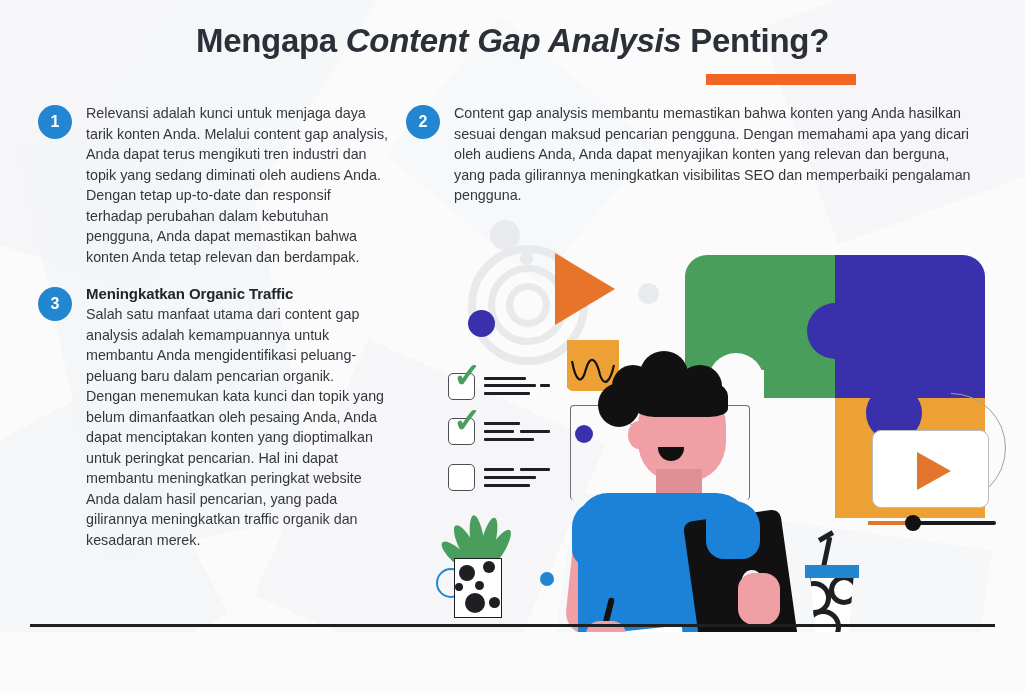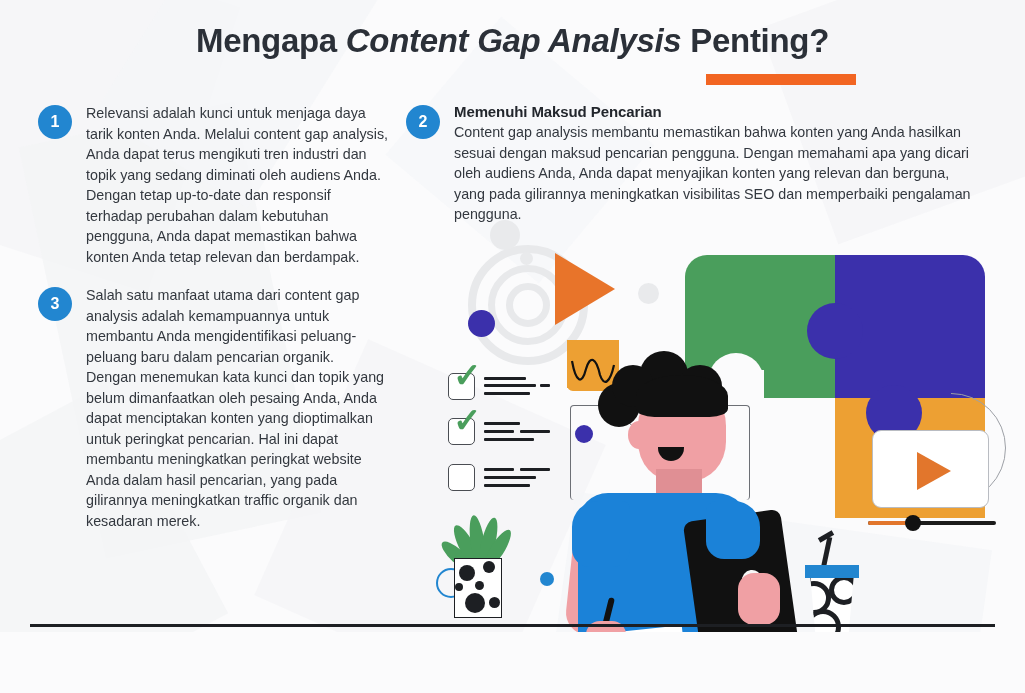--- a/index.html
+++ b/index.html
@@ -240,30 +240,30 @@
   <div class="col col-left">
     <div class="block b1">
       <div class="badge">1</div>
       <div class="block-body">
         <div class="block-text">Relevansi adalah kunci untuk menjaga daya tarik konten Anda. Melalui content gap analysis, Anda dapat terus mengikuti tren industri dan topik yang sedang diminati oleh audiens Anda. Dengan tetap up-to-date dan responsif terhadap perubahan dalam kebutuhan pengguna, Anda dapat memastikan bahwa konten Anda tetap relevan dan berdampak.</div>
       </div>
     </div>
     <div class="block b3">
       <div class="badge">3</div>
       <div class="block-body">
+        <div class="block-title">Meningkatkan Organic Traffic</div>
         <div class="block-text">Salah satu manfaat utama dari content gap analysis adalah kemampuannya untuk membantu Anda mengidentifikasi peluang-peluang baru dalam pencarian organik. Dengan menemukan kata kunci dan topik yang belum dimanfaatkan oleh pesaing Anda, Anda dapat menciptakan konten yang dioptimalkan untuk peringkat pencarian. Hal ini dapat membantu meningkatkan peringkat website Anda dalam hasil pencarian, yang pada gilirannya meningkatkan traffic organik dan kesadaran merek.</div>
       </div>
     </div>
   </div>
 
   <div class="col col-right">
     <div class="block b2">
       <div class="badge">2</div>
       <div class="block-body">
-        <div class="block-title">Memenuhi Maksud Pencarian</div>
         <div class="block-text">Content gap analysis membantu memastikan bahwa konten yang Anda hasilkan sesuai dengan maksud pencarian pengguna. Dengan memahami apa yang dicari oleh audiens Anda, Anda dapat menyajikan konten yang relevan dan berguna, yang pada gilirannya meningkatkan visibilitas SEO dan memperbaiki pengalaman pengguna.</div>
       </div>
     </div>
   </div>
 
   <div class="illus">
 
     <div class="target-ring tr1"></div>
     <div class="target-ring tr2"></div>
     <div class="target-ring tr3"></div>

